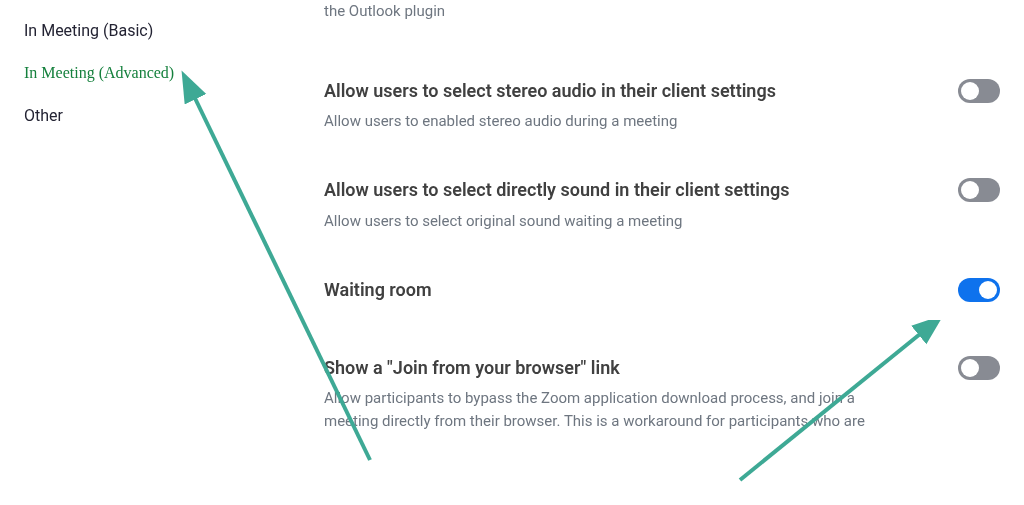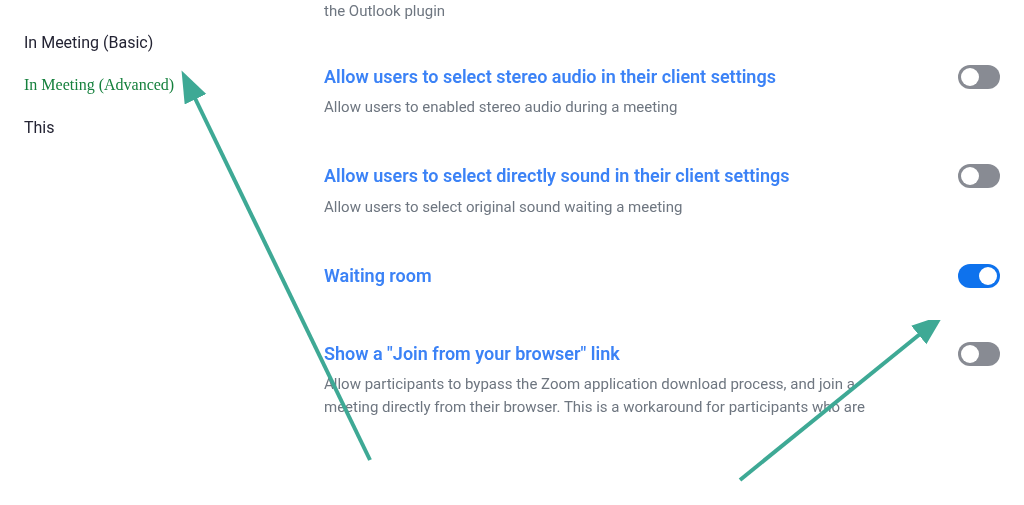--- a/index.html
+++ b/index.html
@@ -10,53 +10,52 @@
       background: #fff;
       overflow: hidden;
       position: relative;
       color: #232333;
     }
     .container { display: flex; height: 100%; }
     .sidebar {
       width: 300px;
       padding: 10px 0 0 24px;
       flex-shrink: 0;
-      margin-top: 12px;
     }
     .sidebar-item {
       font-size: 16px;
       color: #232333;
       padding: 10px 0;
       cursor: pointer;
       line-height: 1.4;
     }
     .sidebar-item.active { color: #15803d; font-family: Liberation Serif, serif; }
     .main {
       flex: 1;
       padding: 0 24px 0 24px;
     }
     .setting-block { margin-bottom: 46px; }
     .top-fragment {
       margin-top: 0;
-      margin-bottom: 42px;
+      margin-bottom: 56px;
       font-size: 15px;
       color: #6E7680;
       line-height: 1.5;
     }
     .setting-row {
       display: flex;
       align-items: flex-start;
       justify-content: space-between;
       gap: 24px;
     }
     .setting-text { flex: 1; max-width: 580px; }
     .setting-title {
       font-size: 18px;
       font-weight: 600;
-      color: #3b82f6;
+      color: #404040;
       margin-bottom: 8px;
       line-height: 1.3;
     }
     .setting-desc {
       font-size: 15px;
       color: #6E7680;
       line-height: 1.5;
     }
     .toggle {
       width: 42px;
@@ -99,21 +98,21 @@
       pointer-events: none;
     }
   </style>
 </head>
 <body>
 
 <div class="container">
   <nav class="sidebar">
     <div class="sidebar-item">In Meeting (Basic)</div>
     <div class="sidebar-item active">In Meeting (Advanced)</div>
-    <div class="sidebar-item">This</div>
+    <div class="sidebar-item">Other</div>
   </nav>
 
   <main class="main">
     <div class="top-fragment">the Outlook plugin</div>
 
     <div class="setting-block">
       <div class="setting-row">
         <div class="setting-text">
           <div class="setting-title">Allow users to select stereo audio in their client settings</div>
           <div class="setting-desc">Allow users to enabled stereo audio during a meeting</div>

